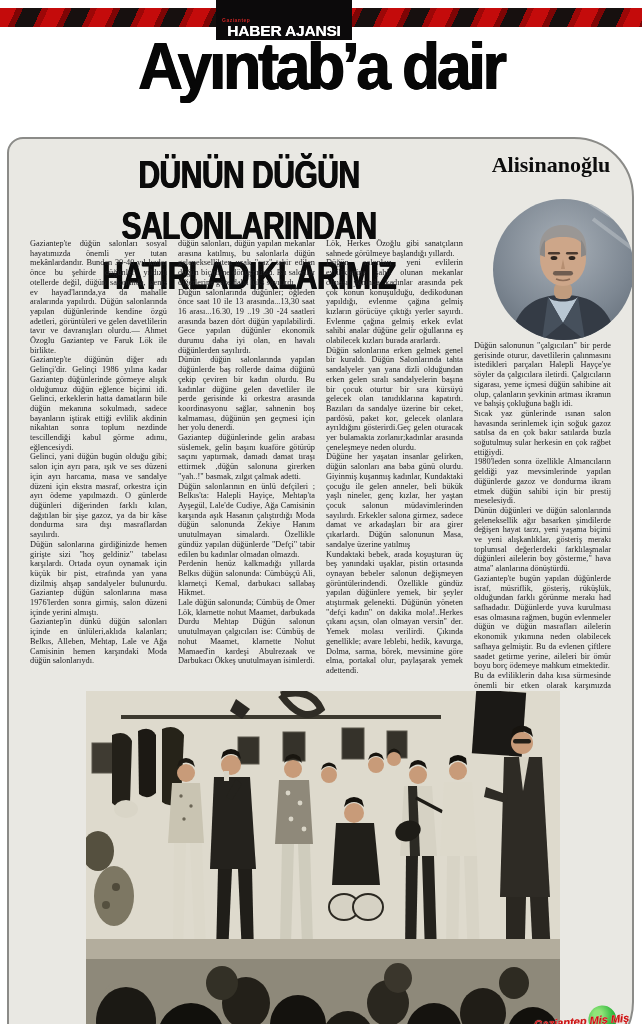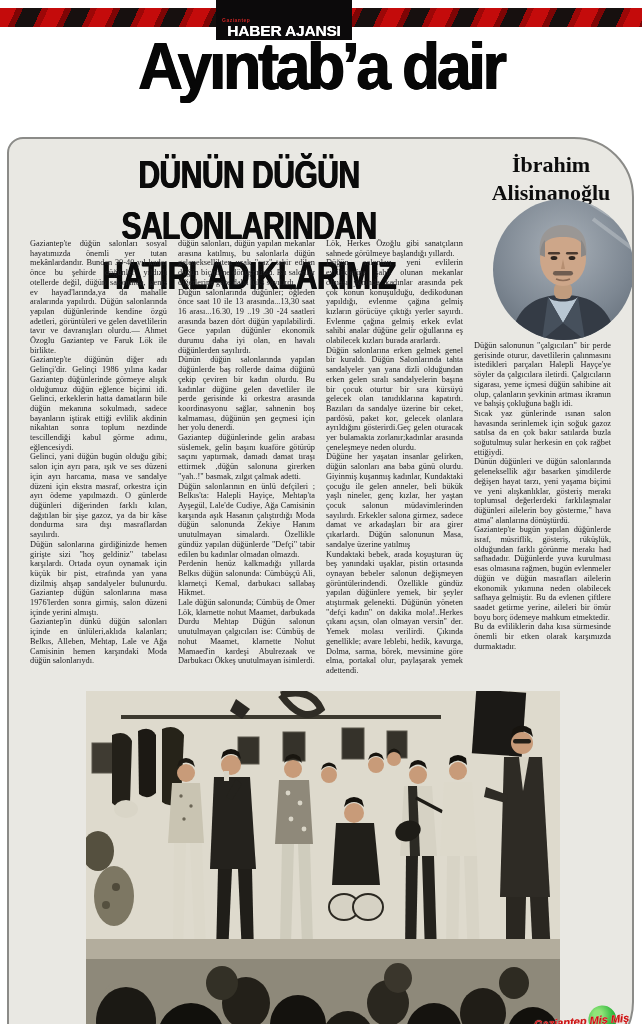--- a/index.html
+++ b/index.html
@@ -66,21 +66,20 @@
 <div class="masthead">Ayıntab’a dair</div>
 
 <div class="article">
 
   <div class="headline">
     <div>DÜNÜN DÜĞÜN SALONLARINDAN</div>
     <div>HATIRLADIKLARIMIZ</div>
   </div>
 
   <div class="author-name">
-    <div>İbrahim</div>
     <div>Alisinanoğlu</div>
   </div>
 
   <div class="portrait">
     <svg width="141" height="141" viewBox="0 0 141 141">
       <defs>
         <radialGradient id="pbg" cx="50%" cy="35%" r="80%">
           <stop offset="0%" stop-color="#a8b0b8"></stop>
             <stop offset="60%" stop-color="#7d8792"></stop>
             <stop offset="100%" stop-color="#5d6873"></stop>
@@ -135,20 +134,21 @@
       <p>Lök, Herkes Özoğlu gibi sanatçıların sahnede görülmeye başlandığı yıllardı.</p>
       <p>Düğün salonları yeni evlilerin evliliklerine şahit olunan mekanlar olması yanında kadınlar arasında  pek çok konun konuşulduğu, dedikodunan yapıldığı, evlenme çağına gelmiş kızların görücüye çıktığı yerler sayırdı. Evlenme çağına gelmiş erkek evlat sahibi analar düğüne gelir oğullarına eş olabilecek kızları burada ararlardı.</p>
       <p>Düğün salonlarına erken gelmek genel bir kuraldı. Düğün Salonlarında tahta sandalyeler yan yana dizli olduğundan erken gelen sıralı sandalyelerin başına bir çocuk oturtur bir sıra kürsüyü gelecek olan tanıdıklarına kapatırdı. Bazıları da sandalye üzerine bir ceket, pardösü, paket kor, gelecek olanlara ayrıldığını gösterirdi.Geç gelen oturacak yer bulamakta zorlanır;kadınlar  arasında çeneleşmeye neden olurdu.</p>
       <p>Düğüne her yaşatan insanlar gelirken, düğün salonları ana baba günü olurdu. Giyinmiş kuşanmış kadınlar, Kundaktaki çocuğu ile gelen anneler, beli bükük yaşlı nineler, genç kızlar, her yaştan çocuk salonun müdavimlerinden sayılırdı. Erkekler salona girmez, sadece damat ve arkadaşları bir ara girer çıkarlardı. Düğün salonunun Masa, sandalye üzerine yatılmış</p>
       <p>Kundaktaki bebek, arada koşuşturan üç beş yanındaki uşaklar, pistin ortasında oynayan bebeler salonun değişmeyen görüntülerindendi. Özellikle gündüz yapılan düğünlere yemek, bir şeyler atıştırmak gelenekti. Düğünün yöneten "defçi kadın" on dakika mola!..Herkes çıkanı açsın, olan olmayan versin" der. Yemek molası verilirdi. Çıkında genellikle; avare leblebi, hedik, kavurga, Dolma, sarma, börek, mevsimine göre elma, portakal olur, paylaşarak yemek  adettendi.</p>
     </div>
   <div class="col" id="col3">
     <div class="portrait-spacer"></div>
   <p>Düğün salonunun "çalgıcıları" bir perde gerisinde oturur, davetlilerin çalınmasını istedikleri parçaları Halepli Hayçe'ye söyler da çalgıcılara iletirdi.  Çalgıcıların sigarası, yeme içmesi düğün sahibine ait olup, çalanların şevkinin artması  ikramın ve bahşiş çokluğuna bağlı idi.</p>
       <p>Sıcak yaz günlerinde ısınan salon havasında serinlemek için soğuk gazoz satılsa da en çok bakır satılarda buzla soğutulmuş sular herkesin en çok rağbet ettiğiydi.</p>
+      <p>1980'leden sonra özellikle Almancıların geldiği yaz mevsimlerinde yapılan düğünlerde gazoz ve dondurma ikram etmek düğün sahibi için bir prestij meselesiydi.</p>
       <p>Dünün düğünleri ve düğün salonlarında geleneksellik ağır basarken şimdilerde değişen hayat tarzı, yeni yaşama biçimi ve yeni alışkanlıklar, gösteriş merakı toplumsal değerlerdeki farklılaşmalar düğünleri ailelerin boy gösterme," hava atma" alanlarına dönüştürdü.</p>
       <p>Gaziantep'te bugün yapılan düğünlerde israf, müsriflik, gösteriş, rüküşlük, olduğundan farklı görünme merakı had safhadadır. Düğünlerde yuva kurulması esas olmasına rağmen, bugün evlenmeler düğün ve düğün masrafları ailelerin ekonomik yıkımına neden olabilecek safhaya gelmiştir. Bu da evlenen çiftlere saadet getirme yerine, aileleri bir ömür boyu borç ödemeye mahkum etmektedir.</p>
       <p>Bu da evliliklerin daha kısa sürmesinde önemli bir etken  olarak karşımızda durmaktadır.</p>
     </div>
 
   <div class="stage-photo">
     <svg width="474" height="367" viewBox="0 0 474 367">
       <rect width="474" height="367" fill="#d9d5c8"></rect>
       <rect width="474" height="250" fill="#dedacd"></rect>
 

